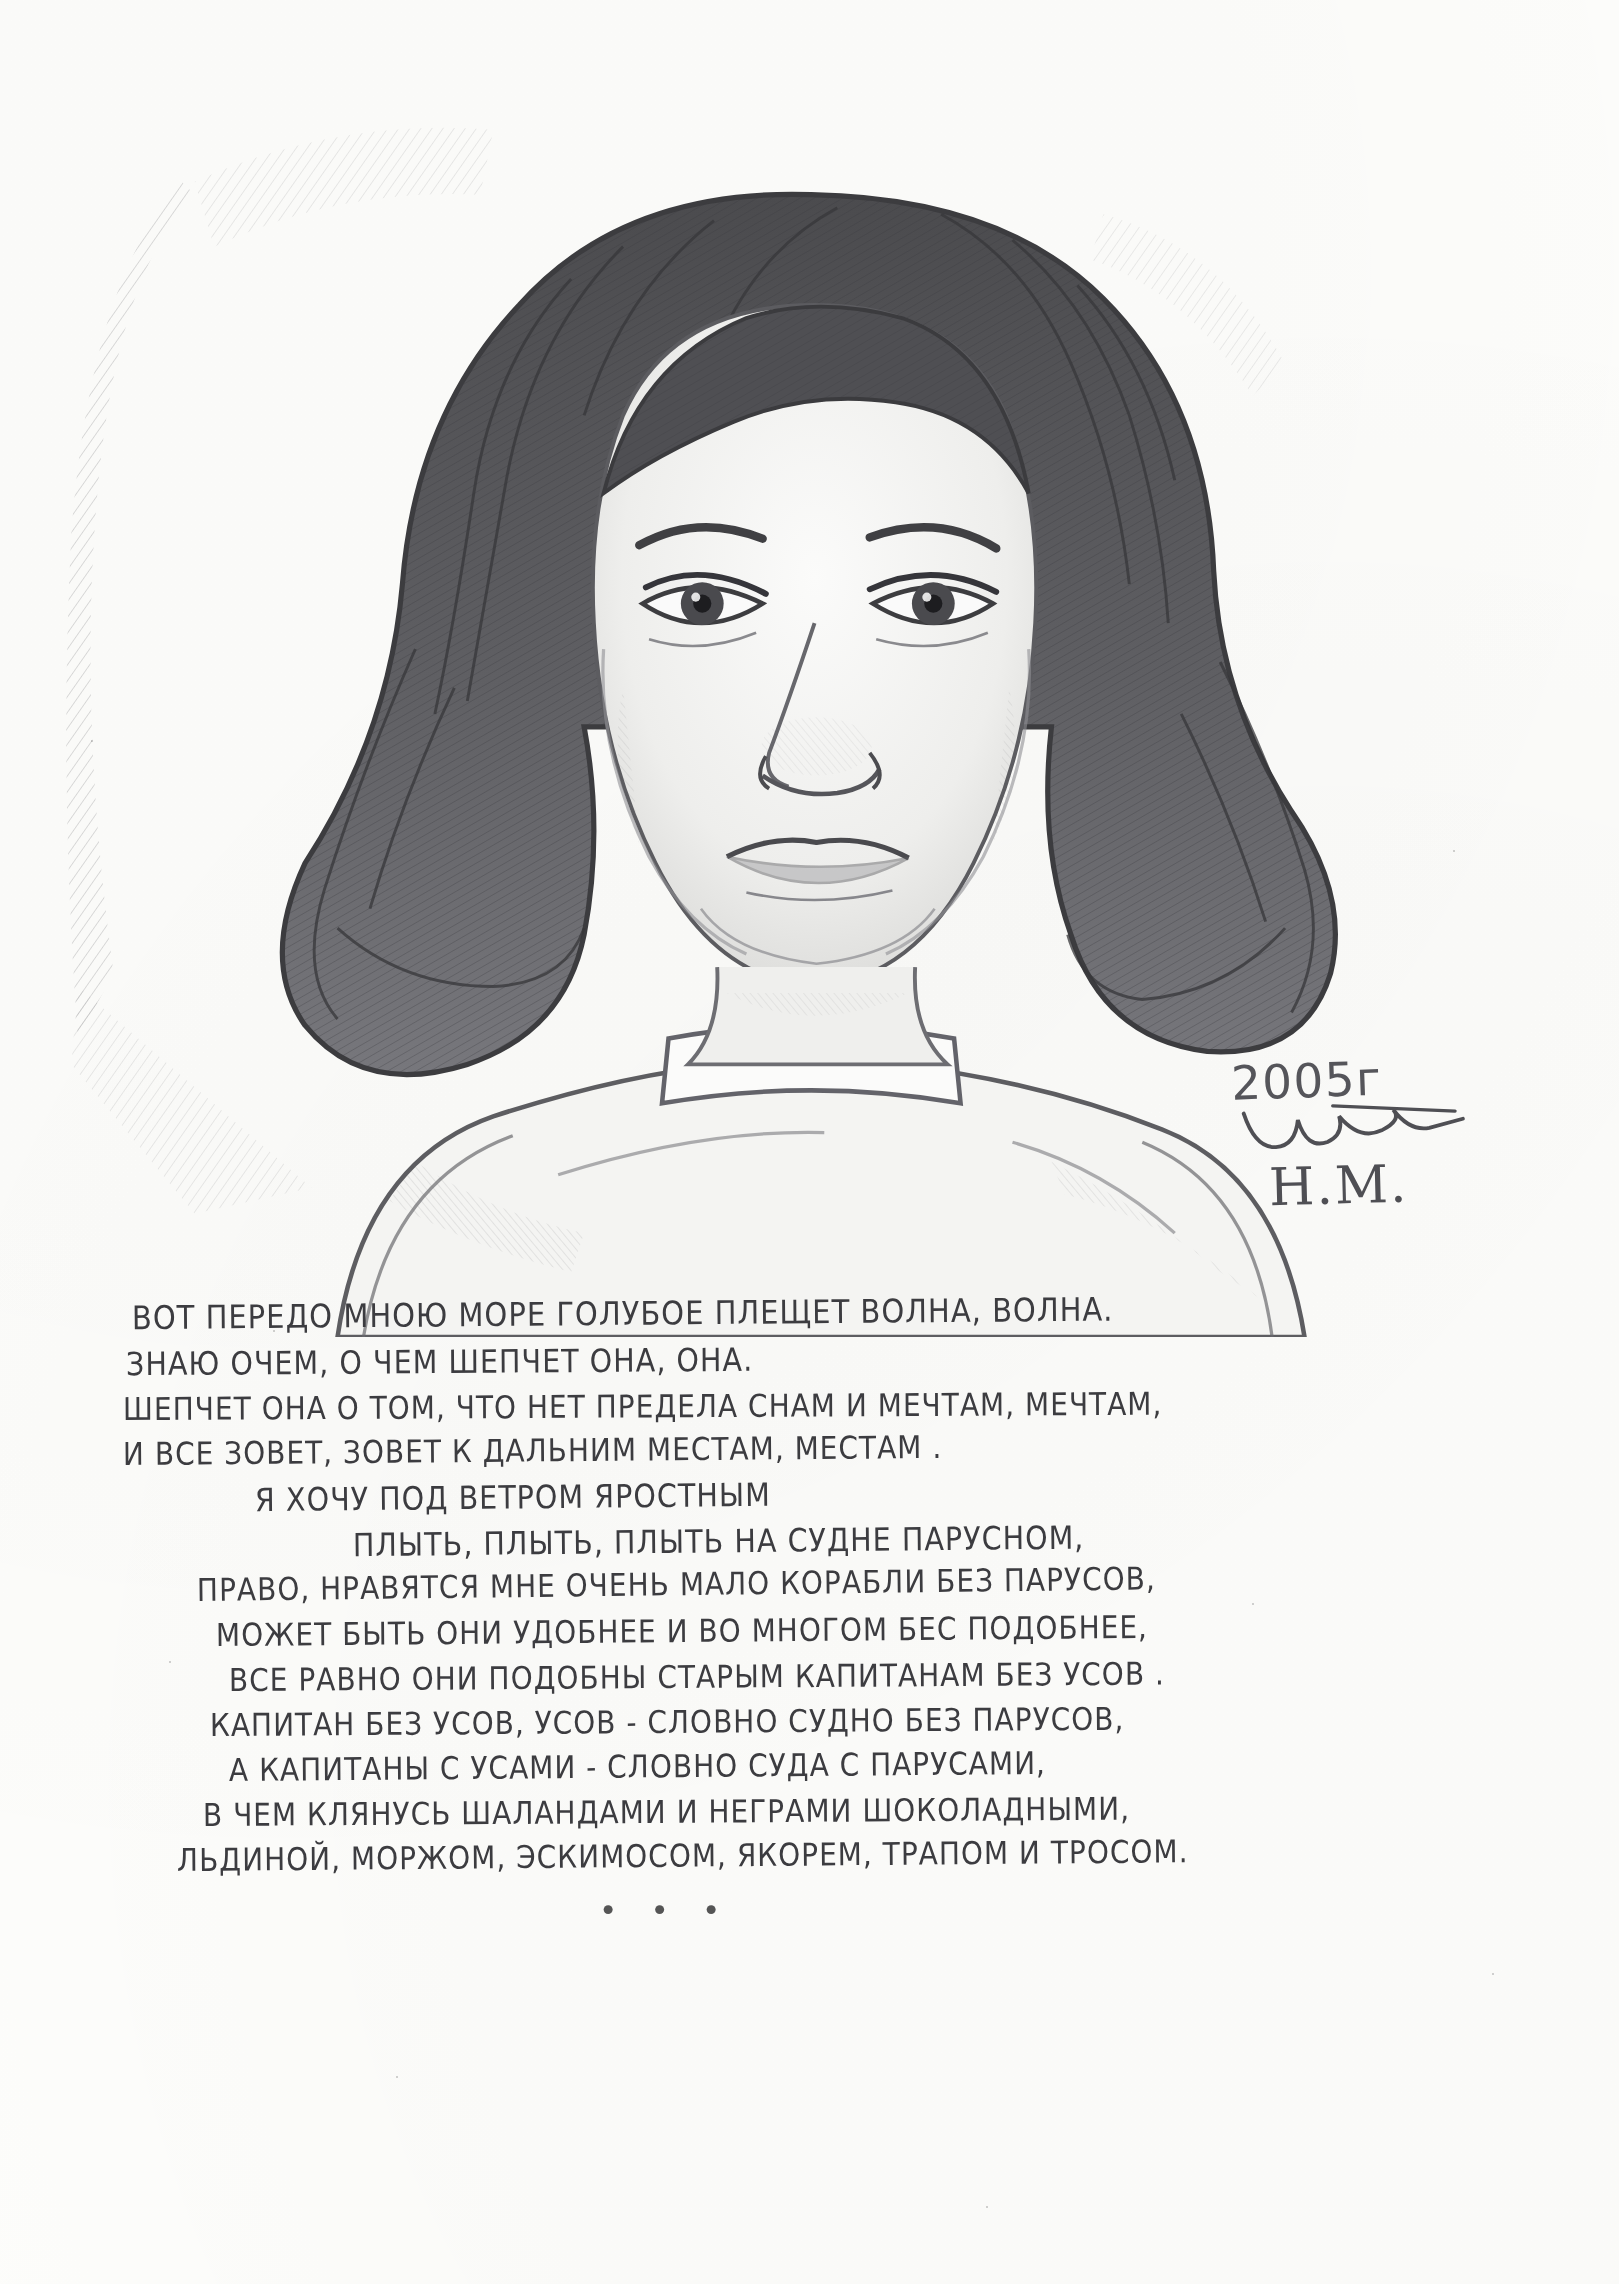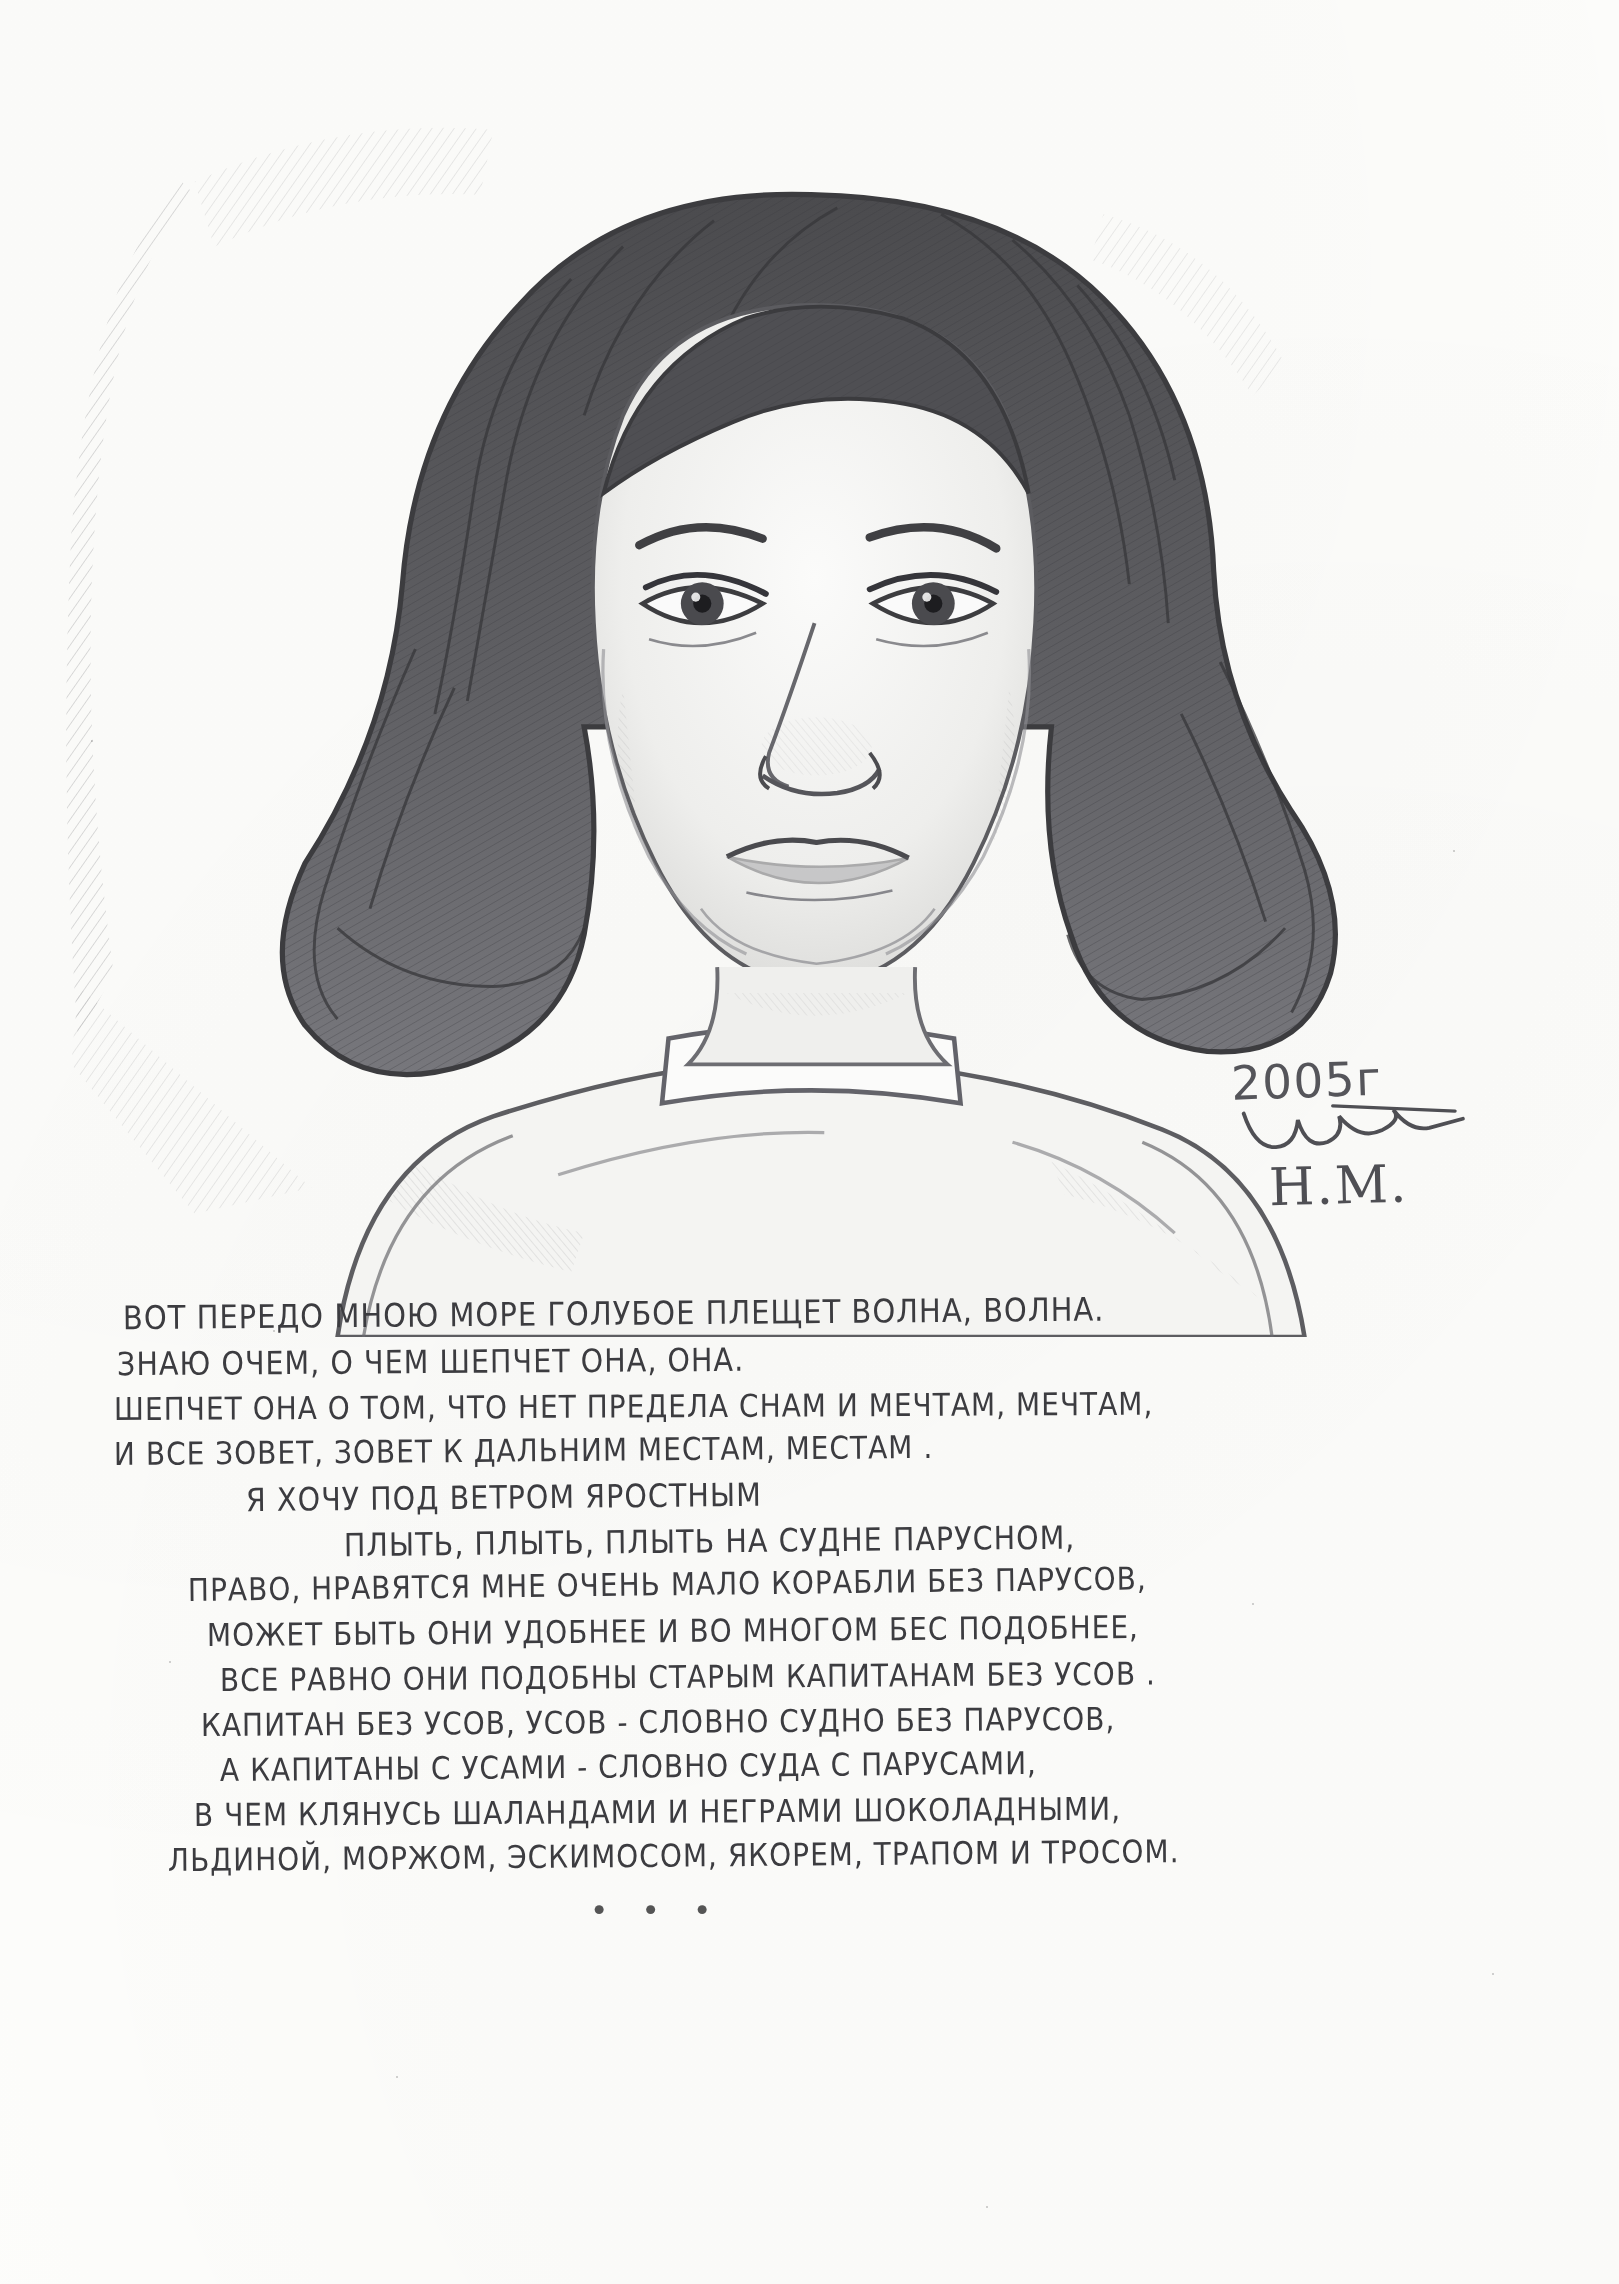--- a/index.html
+++ b/index.html
@@ -68,21 +68,21 @@
     letter-spacing: 1.9px;
     margin-top: -3.9px;
     margin-left: 38px;
     color: #4f4f54;
     transform: rotate(-1.5deg);
   }
 
   
   .poem {
     position: absolute;
-    left: 0;
+    left: 9px;
     top: 1304px;
     width: 1408px;
     padding: 0 97px;
     box-sizing: border-box;
     color: #3c3c40;
   }
   .line {
     font-family: "DejaVu Sans", sans-serif;
     font-size: 29px;
     letter-spacing: 1px;

